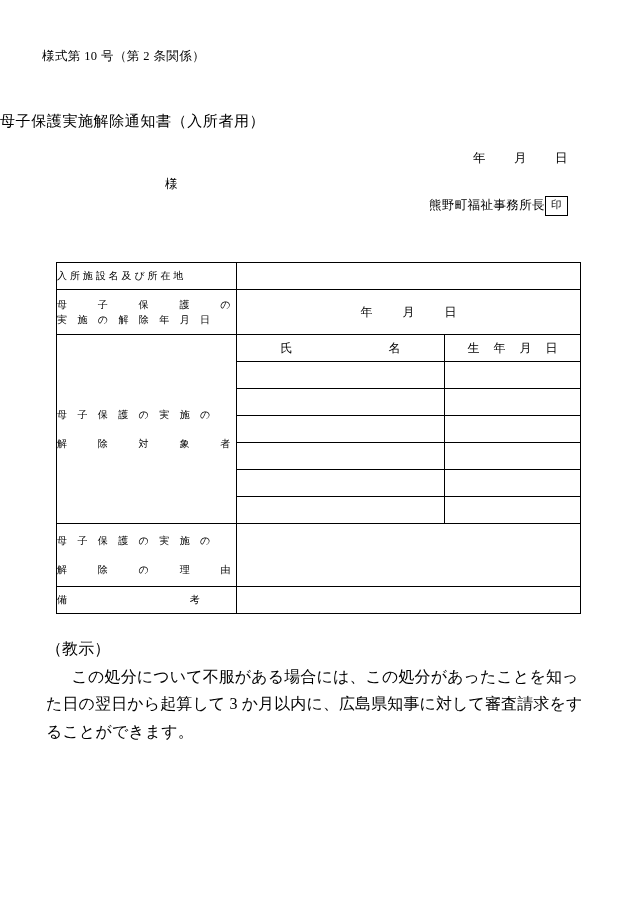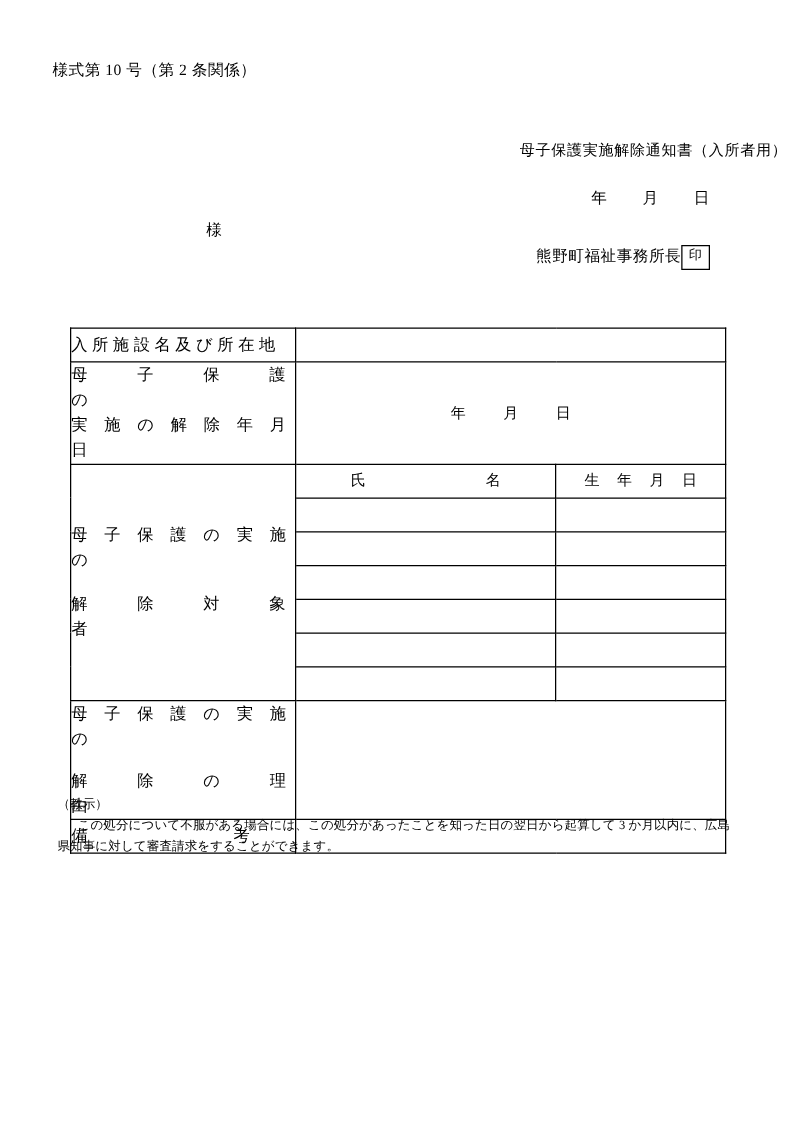--- a/index.html
+++ b/index.html
@@ -27,22 +27,22 @@
     left: 42px;
     top: 48px;
     font-size: 12.5px;
     letter-spacing: 0.4px;
   }
   .doc-title {
     position: absolute;
     left: 0;
     right: 0;
     top: 112px;
-    text-align: right;
-    font-size: 12px;
+    text-align: left;
+    font-size: 15px;
     letter-spacing: 0.6px;
   }
   .date-line {
     position: absolute;
     right: 62px;
     top: 150px;
     font-size: 12.5px;
     letter-spacing: 0.5px;
   }
   .date-line span.gap {
@@ -93,21 +93,21 @@
   table.main td {
     border: 1px solid #000;
     padding: 0;
     vertical-align: middle;
     height: 26px;
   }
   td.label {
     width: 180px;
     padding: 4px 8px;
     letter-spacing: 0.2px;
-    font-size: 13px;
+    font-size: 10px;
     line-height: 1.55;
   }
   td.label .spread {
     display: flex;
     justify-content: space-between;
     width: 100%;
   }
   .ctr {
     text-align: center;
   }
@@ -116,21 +116,21 @@
   }
   .name-col { width: 208px; margin-left: 25px; }
   .blank-row td { height: 25px; }
   .note-cell { height: 60px; }
   .remark-cell { height: 36px; }
   .kyoji-wrap {
     position: absolute;
     left: 46px;
     right: 42px;
     top: 635px;
-    font-size: 10px;
+    font-size: 16px;
     line-height: 1.72;
     letter-spacing: 0.1px;
   }
   .kyoji-wrap p {
     margin: 0;
   }
   .indent1 { text-indent: 1.6em; }
 </style>
 </head>
 <body>

